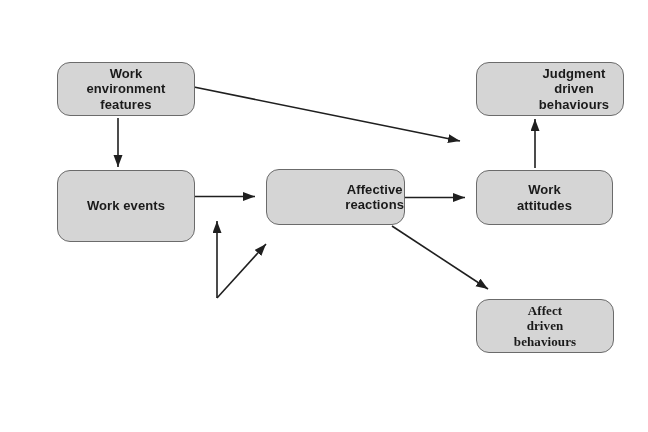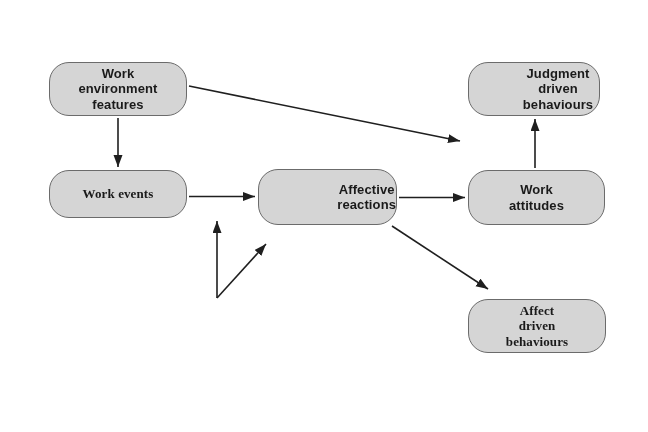--- a/index.html
+++ b/index.html
@@ -15,47 +15,48 @@
     width:648px;height:432px;
     background:var(--bg);
     font-family:"Liberation Sans", sans-serif;
     overflow:hidden;
   }
   .node{
     position:absolute;
     box-sizing:border-box;
     background:var(--node-fill);
     border:1.4px solid var(--node-border);
-    border-radius:20px;
+    border-radius:13px;
     display:flex;
     align-items:center;
     justify-content:center;
     text-align:center;
+    margin-left:8px;
   }
   .node span{
     white-space:pre-line;
     font-weight:bold;
     font-size:13px;
     line-height:15.5px;
     color:var(--text-color);
     letter-spacing:.1px;
   }
   svg.arrows{
     position:absolute;
     left:0;top:0;width:648px;height:432px;
     pointer-events:none;
   }
   svg.arrows line{stroke:var(--arrow-color);stroke-width:1.6;}
   svg.arrows #arrowhead path{fill:var(--arrow-color);}
   
   #n-wef {left:49px;  top:62px;  width:138px; height:54px;}
-  #n-we  {left:49px;  top:170px; width:138px; height:48px;font-family:Liberation Serif, serif;}
+  #n-we  {left:49px;  top:170px; width:138px; height:72px;}
   #n-ar  {left:258px; top:169px; width:139px; height:56px;justify-content:flex-end;}
   #n-wa  {left:468px; top:170px; width:137px; height:55px;}
-  #n-jdb {left:468px; top:62px;  width:132px; height:54px;padding-left:48px;}
+  #n-jdb {left:468px; top:62px;  width:148px; height:54px;padding-left:48px;}
   #n-adb {left:468px; top:299px; width:138px; height:54px;font-family:Liberation Serif, serif;}
   #n-disp{left:152px; top:299px; width:137px; height:54px;}
 </style>
 </head>
 <body>
 
 <div class="canvas">
 
   <svg class="arrows" viewBox="0 0 648 432" xmlns="http://www.w3.org/2000/svg">
     <defs>

